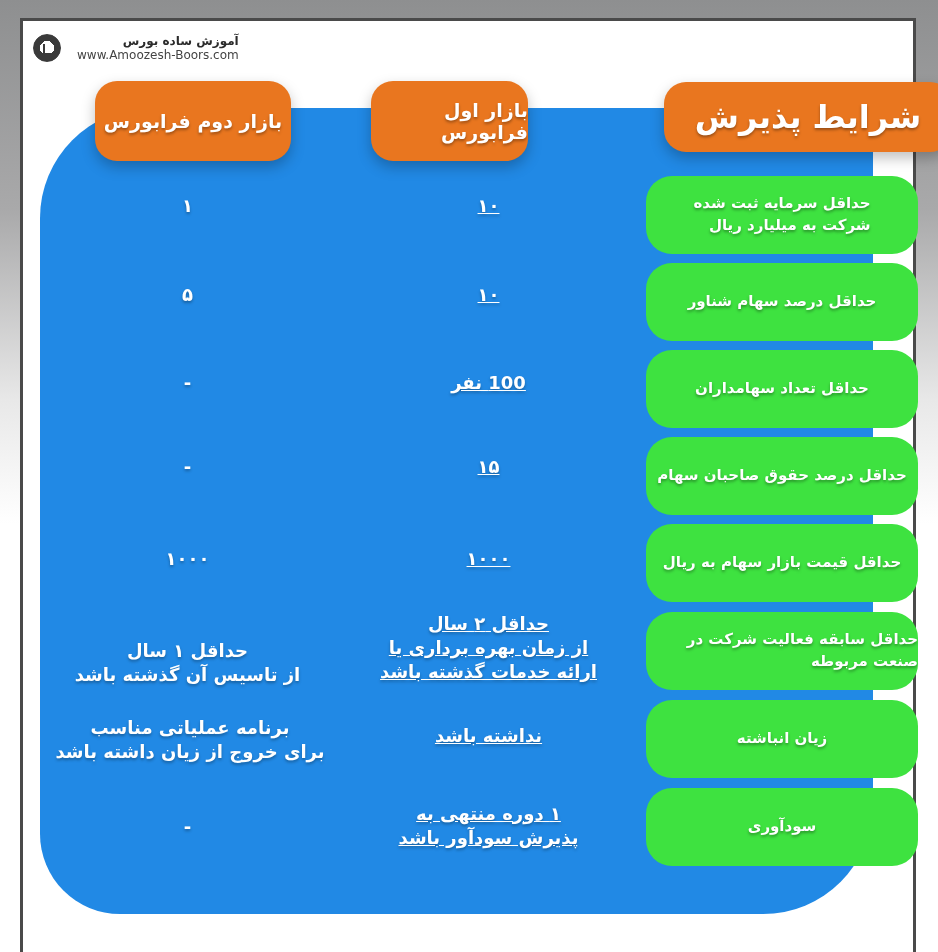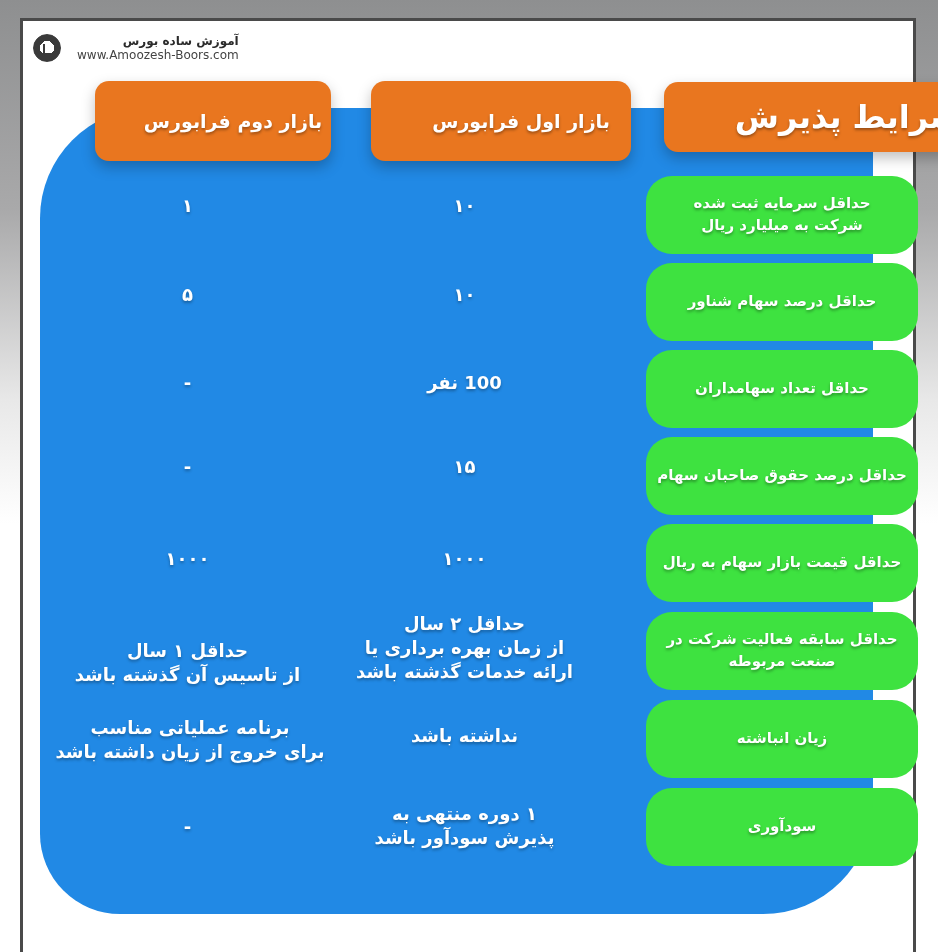--- a/index.html
+++ b/index.html
@@ -25,43 +25,43 @@
   .logo-text { display:flex; flex-direction:column; align-items:flex-end; line-height:1; }
   .logo-fa { font-size:12px; font-weight:bold; color:#2b2b2b; direction:rtl; }
   .logo-en { font-size:12px; color:#444; margin-top:2px; }
 
   .panel {
     position:absolute; left:40px; top:108px; width:833px; height:806px;
     background:#2189e5;
     border-radius:110px 40px 110px 80px;
   }
   .header {
-    position:absolute; height:80px; border-radius:14px;
+    position:absolute; height:80px; border-radius:22px;
     background:#e9761f; color:#fff; display:flex; align-items:center; justify-content:center;
     box-shadow: 0 6px 14px rgba(0,0,0,0.25);
-    font-weight:bold; direction:rtl; text-shadow: 0 2px 3px rgba(0,0,0,0.35); padding-left: 40px;
+    font-weight:bold; direction:rtl; text-shadow: 0 2px 3px rgba(0,0,0,0.35);
   }
   .h-title { left:664px; top:82px; width:288px; height:70px; font-size:32px; }
-  .h-m1 { left:371px; top:81px; width:220px; height:80px; font-size:19px; }
+  .h-m1 { left:371px; top:81px; width:157px; height:80px; font-size:19px; }
   .h-m2 { left:95px; top:81px; width:196px; height:80px; font-size:19px; }
 
   .crit {
     position:absolute; left:646px; width:272px; height:78px;
     background:#3ee240; border-radius:26px; color:#fff;
-    display:flex; align-items:center; justify-content:center; text-align:center;
+    display:flex; align-items:center; justify-content:center; 
     direction:rtl; font-weight:bold; font-size:15px; line-height:1.45;
     text-shadow: 0 2px 3px rgba(0,0,0,0.35);
   }
   .crit.big { font-size:15px; }
   .cell {
     position:absolute; color:#fff; font-weight:bold; direction:rtl; text-align:center;
     font-size:18px; line-height:1.35; text-shadow: 0 2px 3px rgba(0,0,0,0.3);
     display:flex; align-items:center; justify-content:center; height:78px;
   }
-  .c1 { left:332px; width:265px; }
+  .c1 { left:356px; width:265px;text-decoration:underline; }
   .c2 { left:40px; width:295px; }
   .cell .t { white-space:pre-line; }
 </style>
 </head>
 <body>
 
 <div class="card"></div>
 
 <div class="logo">
   <div class="logo-globe"></div>

